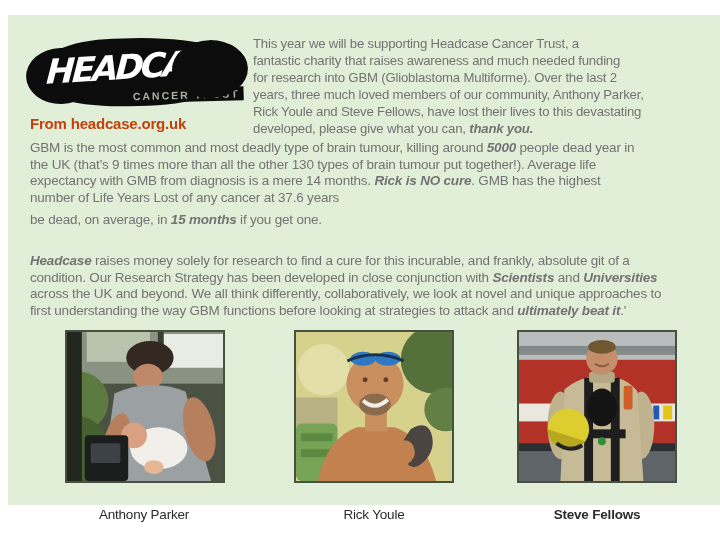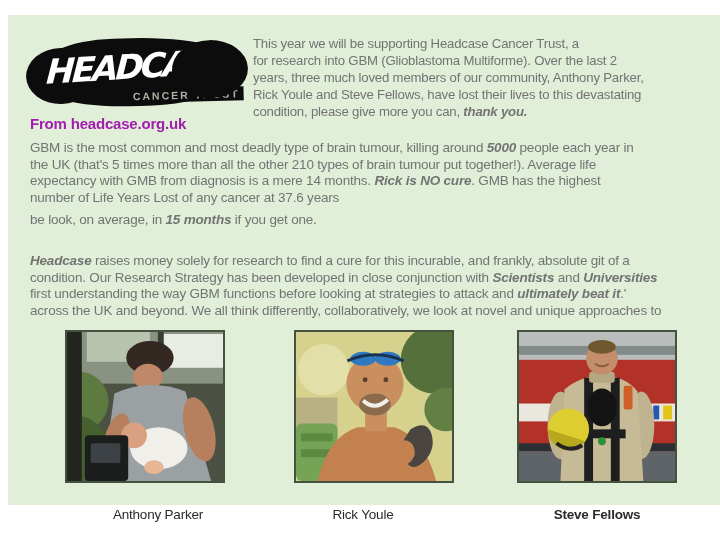--- a/index.html
+++ b/index.html
@@ -28,78 +28,79 @@
   .logo-title{
     position:absolute;left:12px;top:8px;width:190px;color:#ffffff;
     font-family:"DejaVu Sans",sans-serif;font-weight:bold;font-style:italic;
     font-size:34px;letter-spacing:-3px;transform:skewX(-7deg) rotate(-2deg);
     white-space:nowrap;
   }
   .logo-sub{
     position:absolute;right:-2px;bottom:3px;background:#0c0c0c;padding:1px 4px;
     color:#a9b3a5;font-size:10.5px;font-weight:bold;letter-spacing:2px;white-space:nowrap;
   }
-  .from-line{position:absolute;left:22px;top:100px;font-size:15px;font-weight:bold;color:#a21caf;letter-spacing:-0.2px;}
+  .from-line{position:absolute;left:22px;top:100px;font-size:15px;font-weight:bold;color:#c2410c;letter-spacing:-0.2px;}
   #intro{left:245px;top:20px;font-size:13.2px;line-height:17px;}
   #p1{left:22px;top:125px;}
   #p2{left:22px;top:197px;}
   #p3{left:22px;top:238px;}
   
   .photo{
     position:absolute;top:315px;width:160px;height:153px;box-sizing:border-box;
     border:2px solid #44523f;background:#888;
   }
   .photo svg{display:block;width:100%;height:100%;}
   #photo1{left:57px;}
   #photo2{left:286px;}
   #photo3{left:509px;}
   .caption{
     position:absolute;top:507px;width:160px;text-align:center;
     font-size:13.5px;color:#2b2b2b;letter-spacing:-0.2px;
   }
-  #cap1{left:78px;}
-  #cap2{left:283px;}
+  #cap1{left:64px;}
+  #cap2{left:294px;}
   #cap3{left:517px;font-weight:bold;}
 </style>
 </head>
 <body>
 
 <div class="panel">
 
   <div class="logo">
     <div class="logo-blob">
       <span class="logo-title">HEADCASE</span>
       <span class="logo-sub">CANCER TRUST</span>
     </div>
   </div>
 
   <div class="from-line">From headcase.org.uk</div>
 
   <div id="intro" class="para">
       <div class="tline"><span>This year we will be supporting Headcase Cancer Trust, a</span></div>
+      <div class="tline"><span>fantastic charity that raises awareness and much needed funding</span></div>
       <div class="tline"><span>for research into GBM (Glioblastoma Multiforme). Over the last 2</span></div>
       <div class="tline"><span>years, three much loved members of our community, Anthony Parker,</span></div>
       <div class="tline"><span>Rick Youle and Steve Fellows, have lost their lives to this devastating</span></div>
-      <div class="tline"><span>condition, please give more you can, </span><span class="b">thank you.</span></div>
+      <div class="tline"><span>developed, please give what you can, </span><span class="b">thank you.</span></div>
     </div>
 
   <div id="p1" class="para">
-      <div class="tline"><span>GBM is the most common and most deadly type of brain tumour, killing around </span><span class="b">5000</span><span> people each year in</span></div>
-      <div class="tline"><span>the UK (that's 5 times more than all the other 210 types of brain tumour put together!). Average life</span></div>
+      <div class="tline"><span>GBM is the most common and most deadly type of brain tumour, killing around </span><span class="b">5000</span><span> people dead year in</span></div>
+      <div class="tline"><span>the UK (that's 9 times more than all the other 130 types of brain tumour put together!). Average life</span></div>
       <div class="tline"><span>expectancy with GMB from diagnosis is a mere 14 months. </span><span class="b">Rick is NO cure</span><span>.  GMB has the highest</span></div>
       <div class="tline"><span>number of Life Years Lost of any cancer at 37.6 years</span></div>
     </div>
   <div id="p2" class="para">
-      <div class="tline"><span>be look, on average, in </span><span class="b">15 months</span><span> if you get one.</span></div>
+      <div class="tline"><span>be dead, on average, in </span><span class="b">15 months</span><span> if you get one.</span></div>
     </div>
   <div id="p3" class="para">
       <div class="tline"><span class="b">Headcase</span><span> raises money solely for research to find a cure for this incurable, and frankly, absolute git of a</span></div>
       <div class="tline"><span>condition. Our Research Strategy has been developed in close conjunction with </span><span class="b">Scientists</span><span> and </span><span class="b">Universities</span></div>
+      <div class="tline"><span>across the UK and beyond.  We all think differently, collaboratively, we look at novel and unique approaches to</span></div>
       <div class="tline"><span>first understanding the way GBM functions before looking at strategies to attack and </span><span class="b">ultimately beat it</span><span>.'</span></div>
-      <div class="tline"><span>across the UK and beyond.  We all think differently, collaboratively, we look at novel and unique approaches to</span></div>
     </div>
 
   <div id="photo1" class="photo">
     <svg viewBox="0 0 158 150" preserveAspectRatio="none">
       <rect width="158" height="150" fill="#4c5243"></rect>
       <rect x="0" y="0" width="158" height="52" fill="#8a9282"></rect>
       <rect x="20" y="0" width="64" height="30" fill="#b9c4ae"></rect>
       <rect x="96" y="2" width="62" height="34" fill="#e9ece4"></rect>
       <rect x="92" y="0" width="6" height="40" fill="#3a3f36"></rect>
       <circle cx="12" cy="70" r="30" fill="#5d7a41"></circle>

